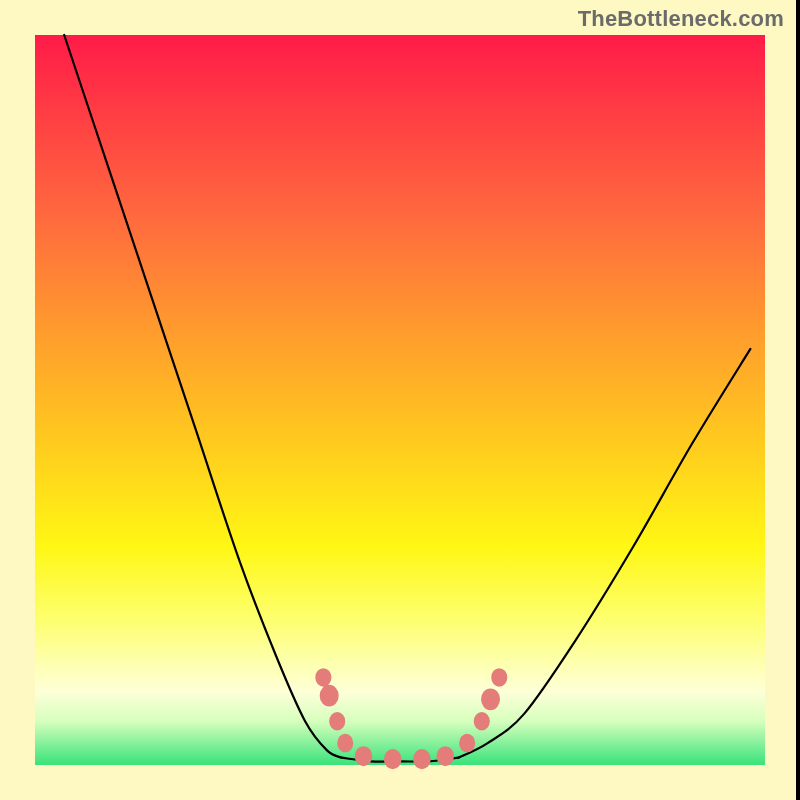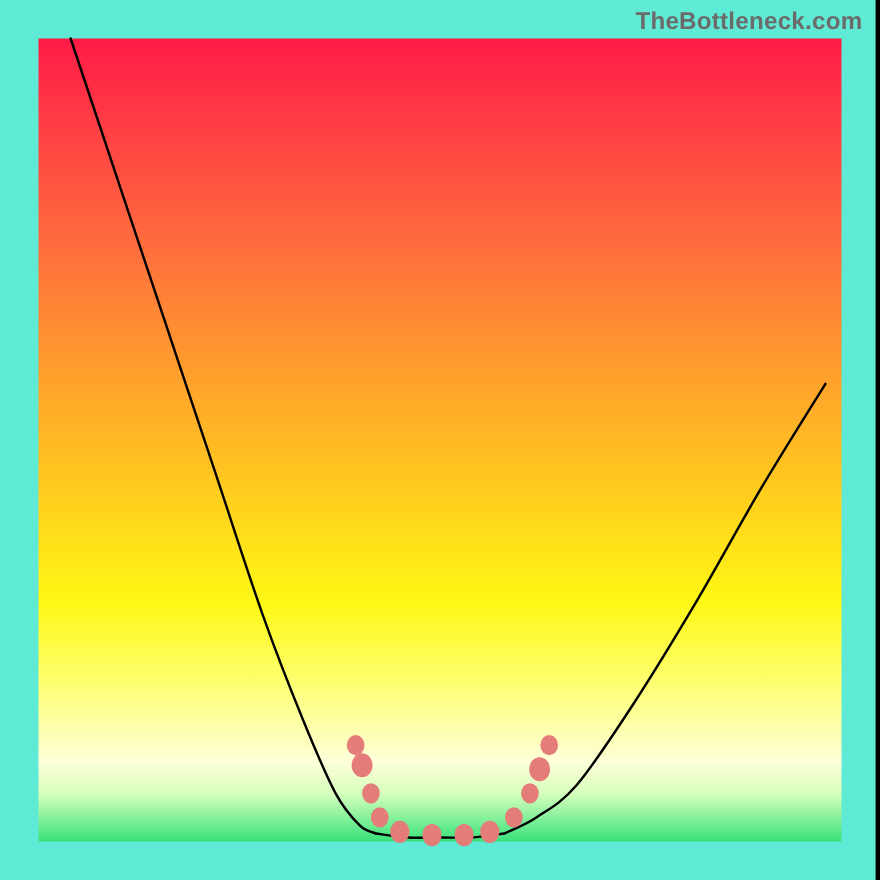--- a/index.html
+++ b/index.html
@@ -9,21 +9,21 @@
     height: 800px;
     background: #000;
     overflow: hidden;
   }
   .frame {
     position: absolute;
     left: 0;
     top: 0;
     width: 796px;
     height: 800px;
-    background: #5eead4;
+    background: #fef9c3;
   }
   .plot-area {
     position: absolute;
     left: 35px;
     top: 35px;
     width: 730px;
     height: 730px;
     
     background: linear-gradient(to bottom,
       #ff1b48 0%,

